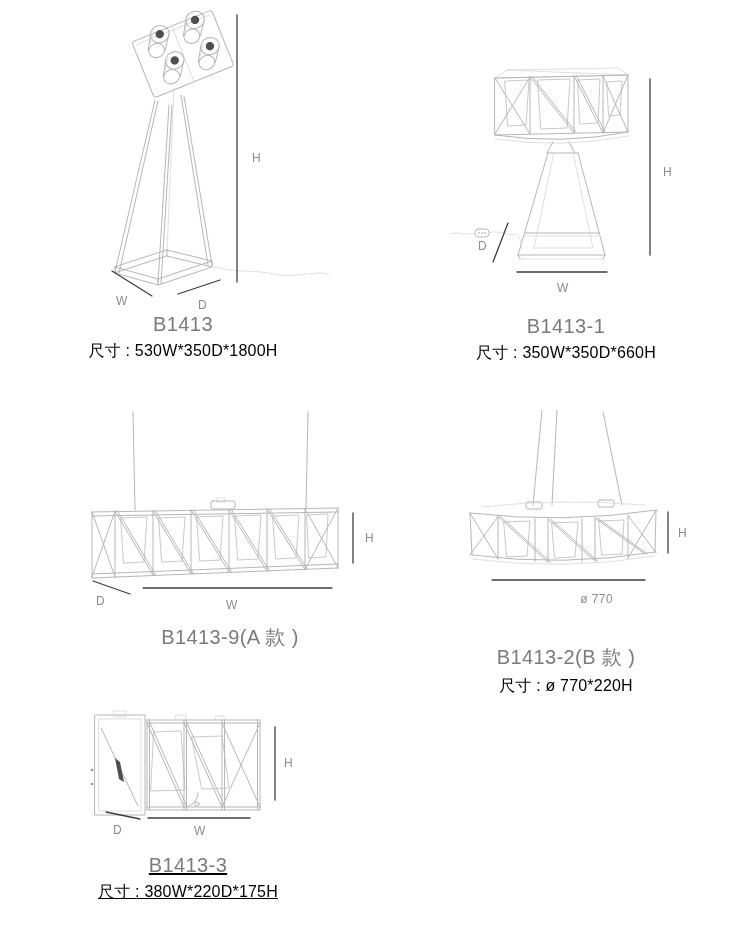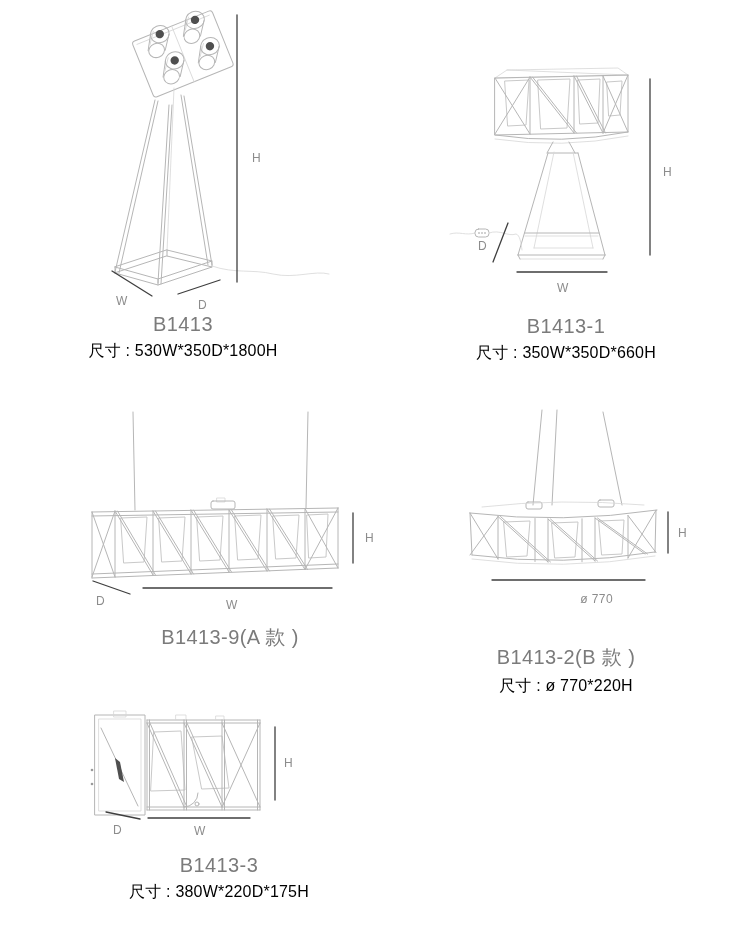--- a/index.html
+++ b/index.html
@@ -306,19 +306,19 @@
         <path d="M96,109 A14,14 0 0 0 110,95"></path>
         <circle cx="109" cy="106" r="2"></circle>
       </g>
       <line class="dk" x1="187" y1="29" x2="187" y2="102"></line>
       <line class="dk" x1="60" y1="120" x2="162" y2="120"></line>
       <line class="dk" x1="18" y1="114" x2="52" y2="121"></line>
     </svg>
     <span class="dim" style="left:196px;top:58px;">H</span>
     <span class="dim" style="left:106px;top:126px;">W</span>
     <span class="dim" style="left:25px;top:125px;">D</span>
-    <div class="cap" style="left:31px;top:156px;width:200px;">
+    <div class="cap" style="left:0;top:156px;width:200px;text-decoration:underline;">
       <div class="model">B1413-3</div>
       <div class="spec">尺寸 : 380W*220D*175H</div>
     </div>
   </div>
 
 </div>
 
 </body></html>

